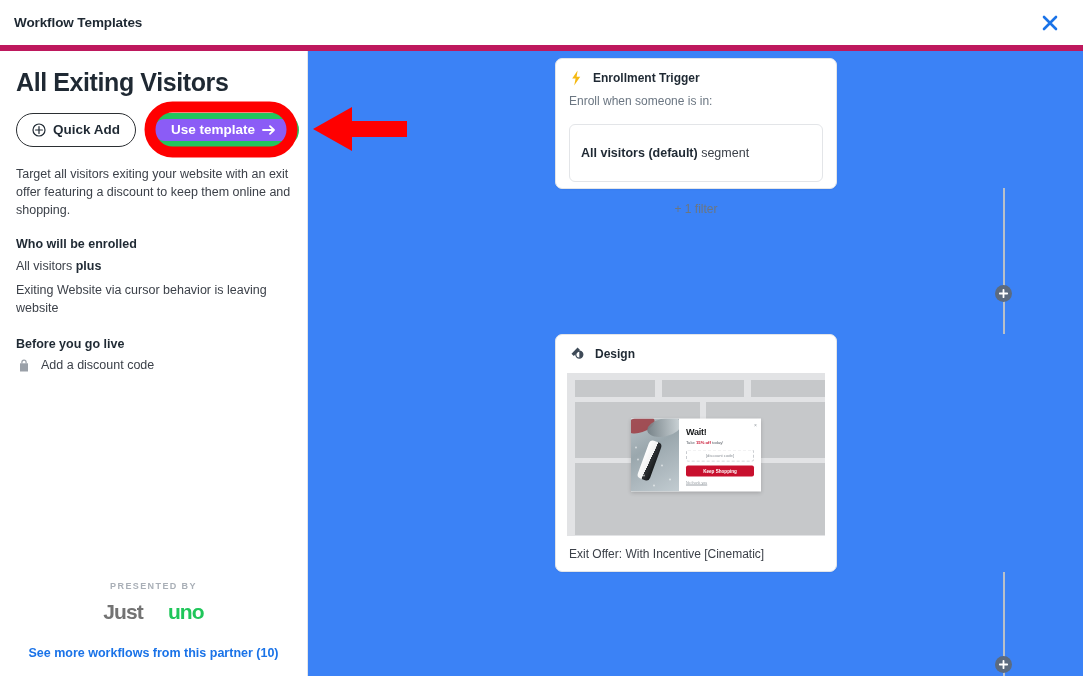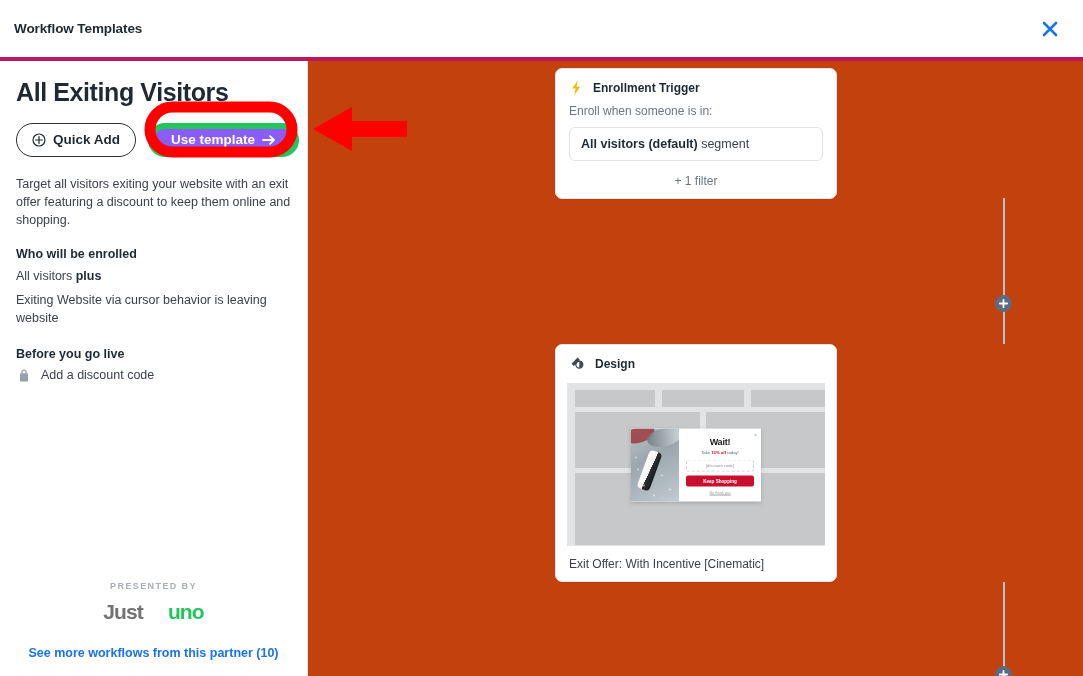--- a/index.html
+++ b/index.html
@@ -6,23 +6,23 @@
   body{
     width:1083px;height:676px;
     font-family:"Liberation Sans",sans-serif;
     background:#ffffff;color:#1f2933;
     overflow:hidden;position:relative;
   }
   .app{width:1083px;height:676px;position:relative;display:flex;flex-direction:column;}
 
   
   .topbar{
-    height:45px;min-height:45px;border-bottom:4px solid #be185d;
+    height:45px;min-height:45px;border-bottom:6px solid #be185d;
     display:flex;align-items:center;justify-content:space-between;
-    padding:6px 14px;background:#fff;position:relative;z-index:5;
+    padding:0 14px;background:#fff;position:relative;z-index:5;
   }
   .topbar-title{font-size:13.5px;font-weight:bold;color:#1f2933;letter-spacing:-0.1px;}
   .close-btn{
     width:30px;height:30px;display:flex;align-items:center;justify-content:center;
     cursor:pointer;color:#1a73e8;margin-right:4px;
   }
   .close-btn svg{display:block;}
 
   
   .body{flex:1;display:flex;min-height:0;}
@@ -54,21 +54,21 @@
   .check-item .ico{width:16px;height:16px;flex:0 0 16px;margin-top:1px;}
 
   .partner{margin-top:auto;padding-bottom:16px;text-align:center;}
   .presented{font-size:9px;letter-spacing:1.4px;font-weight:bold;color:#a9afb7;margin-bottom:9px;}
   .logo{font-size:21px;font-weight:bold;letter-spacing:-0.9px;margin-bottom:22px;}
   .logo .k{color:#737373;}
   .logo .g{color:#1fc65a;padding-left:25px;}
   .partner-link{font-size:12.5px;font-weight:bold;color:#1a73e8;cursor:pointer;}
 
   
-  .canvas{flex:1;background:#c2410c;position:relative;overflow:hidden;}
+  .canvas{flex:1;background:#3b82f6;position:relative;overflow:hidden;}
   .flow{position:absolute;left:0;top:0;width:100%;height:100%;}
 
   .conn{position:absolute;left:695px;width:2px;background:#b9c0c9;}
   .node-plus{
     position:absolute;width:17px;height:17px;border-radius:50%;
     background:#5c6b7f;display:flex;align-items:center;justify-content:center;
     cursor:pointer;
   }
   .node-plus svg{display:block;}
 
@@ -76,22 +76,22 @@
     position:absolute;background:#fff;border:1px solid #e3e5e8;border-radius:7px;
     box-sizing:border-box;box-shadow:0 1px 1px rgba(16,24,40,.04);
   }
   .card-head{display:flex;align-items:center;gap:9px;padding:11px 13px 8px 13px;}
   .card-head .ttl{font-size:12px;font-weight:bold;color:#1f2933;}
   .bolt{width:15px;height:16px;flex:0 0 15px;}
   .brush{width:17px;height:16px;flex:0 0 17px;}
 
   .sub{font-size:12px;color:#6b7682;padding:0 13px 8px 13px;}
   .seg-box{
-    margin:1px 13px;border:1px solid #e3e5e8;border-radius:6px;background:#fff;
-    padding:9px 11px;font-size:12.5px;color:#3c4149;
+    margin:8px 13px;border:1px solid #e3e5e8;border-radius:6px;background:#fff;
+    padding:21px 11px;font-size:12.5px;color:#3c4149;
   }
   .seg-box b{font-weight:bold;color:#1f2933;}
   .filter{font-size:12px;color:#6b7682;text-align:center;padding:12px 0 11px 0;cursor:pointer;}
 
   
   .preview-wrap{margin:3px 11px 0 11px;height:163px;background:#e2e3e5;position:relative;overflow:hidden;}
   .sk{position:absolute;background:#c6c8ca;}
   .popup{
     position:absolute;left:50%;top:50%;transform:translate(-50%,-50%);
     width:130px;height:73px;background:#fff;display:flex;
@@ -99,21 +99,21 @@
   }
   .popup-img{width:48px;flex:0 0 48px;position:relative;overflow:hidden;
     background:linear-gradient(150deg,#b9c3c8 0%,#9aa7ad 40%,#aeb9bf 70%,#c2ccd1 100%);}
   .pi-red{position:absolute;left:-6px;top:-2px;width:30px;height:16px;background:#9e3b42;
     border-radius:50%;transform:rotate(-18deg);opacity:.85;}
   .pi-feather{position:absolute;left:16px;top:0px;width:34px;height:18px;
     background:linear-gradient(100deg,#6e7a80,#d6dde0);border-radius:50% 40% 50% 50%;transform:rotate(-12deg);opacity:.9;}
   .pi-tube{position:absolute;left:12px;top:22px;width:13px;height:40px;border-radius:4px;
     background:linear-gradient(95deg,#ffffff 0%,#f2f2f2 52%,#2e3134 53%,#15181a 100%);transform:rotate(20deg);}
   .pi-dot{position:absolute;width:2px;height:2px;border-radius:50%;background:rgba(255,255,255,.55);}
-  .popup-body{flex:1;position:relative;padding:8px 7px 0 7px;box-sizing:border-box;text-align:center;}
+  .popup-body{flex:1;position:relative;padding:8px 7px 0 7px;box-sizing:border-box;text-align:left;}
   .pb-x{position:absolute;right:4px;top:3px;font-size:5px;color:#9aa0a6;}
   .pb-h{font-size:9px;font-weight:bold;color:#16181a;letter-spacing:-0.2px;margin-bottom:3px;}
   .pb-s{font-size:4.2px;color:#5b6168;margin-bottom:5px;white-space:nowrap;}
   .pb-s b{color:#c8102e;font-weight:bold;}
   .pb-inp{height:10px;border:1px dashed #c9ccd0;border-radius:2px;display:flex;align-items:center;
     justify-content:center;font-size:4.2px;color:#8a9097;margin-bottom:4px;}
   .pb-btn{height:11px;background:#c8102e;border-radius:2px;display:flex;align-items:center;
     justify-content:center;font-size:4.6px;font-weight:bold;color:#fff;margin-bottom:4px;}
   .pb-l{font-size:3.6px;color:#9aa0a6;text-decoration:underline;}
 

